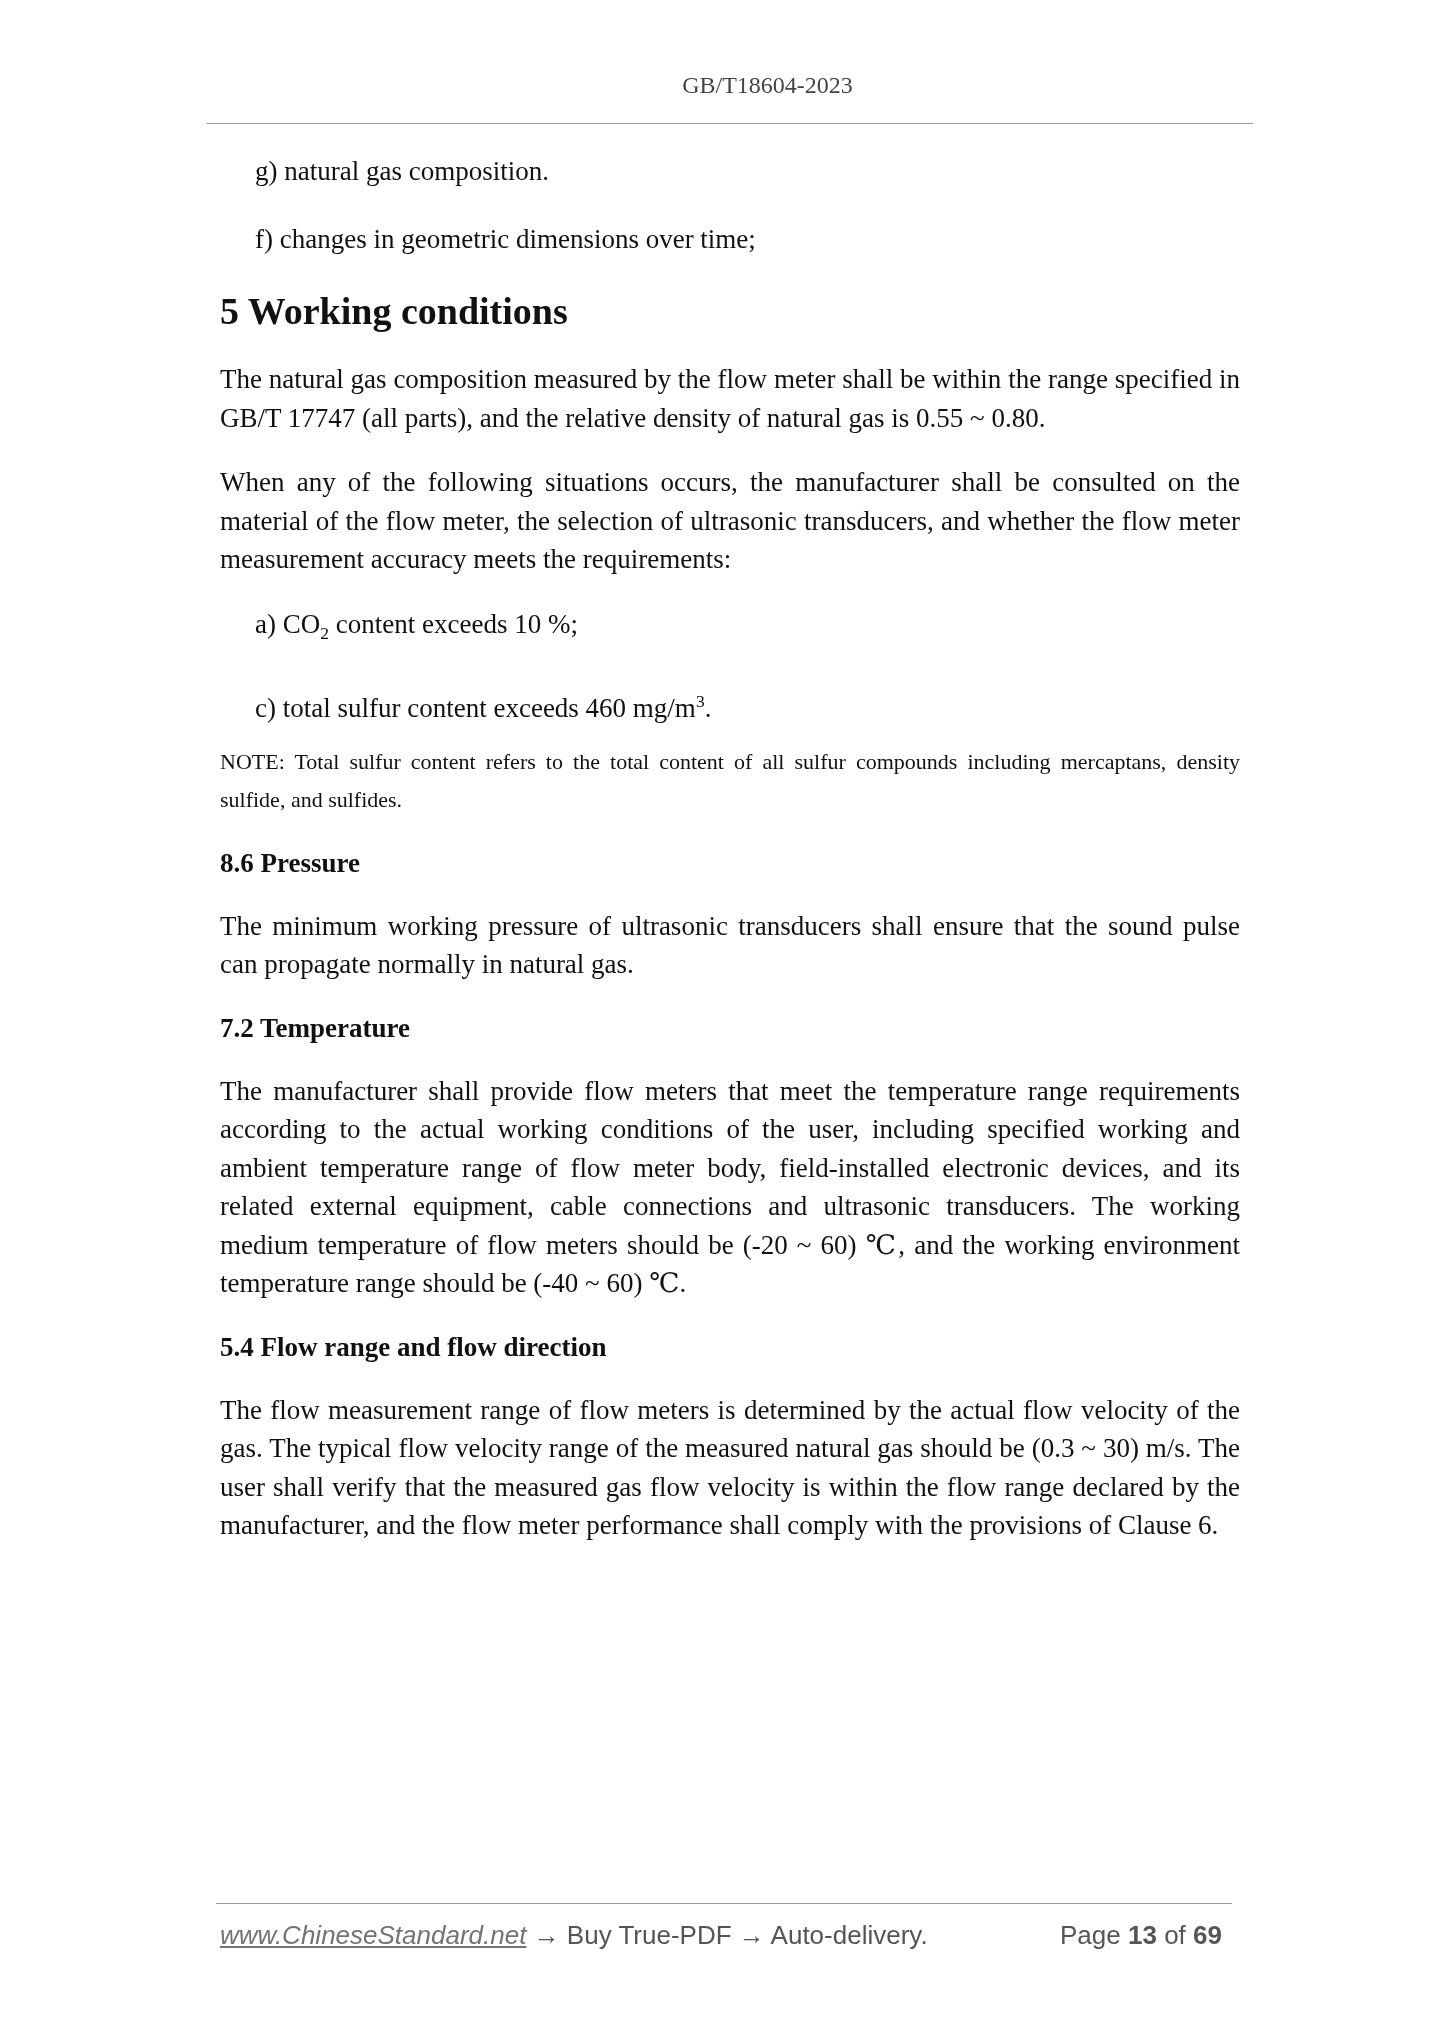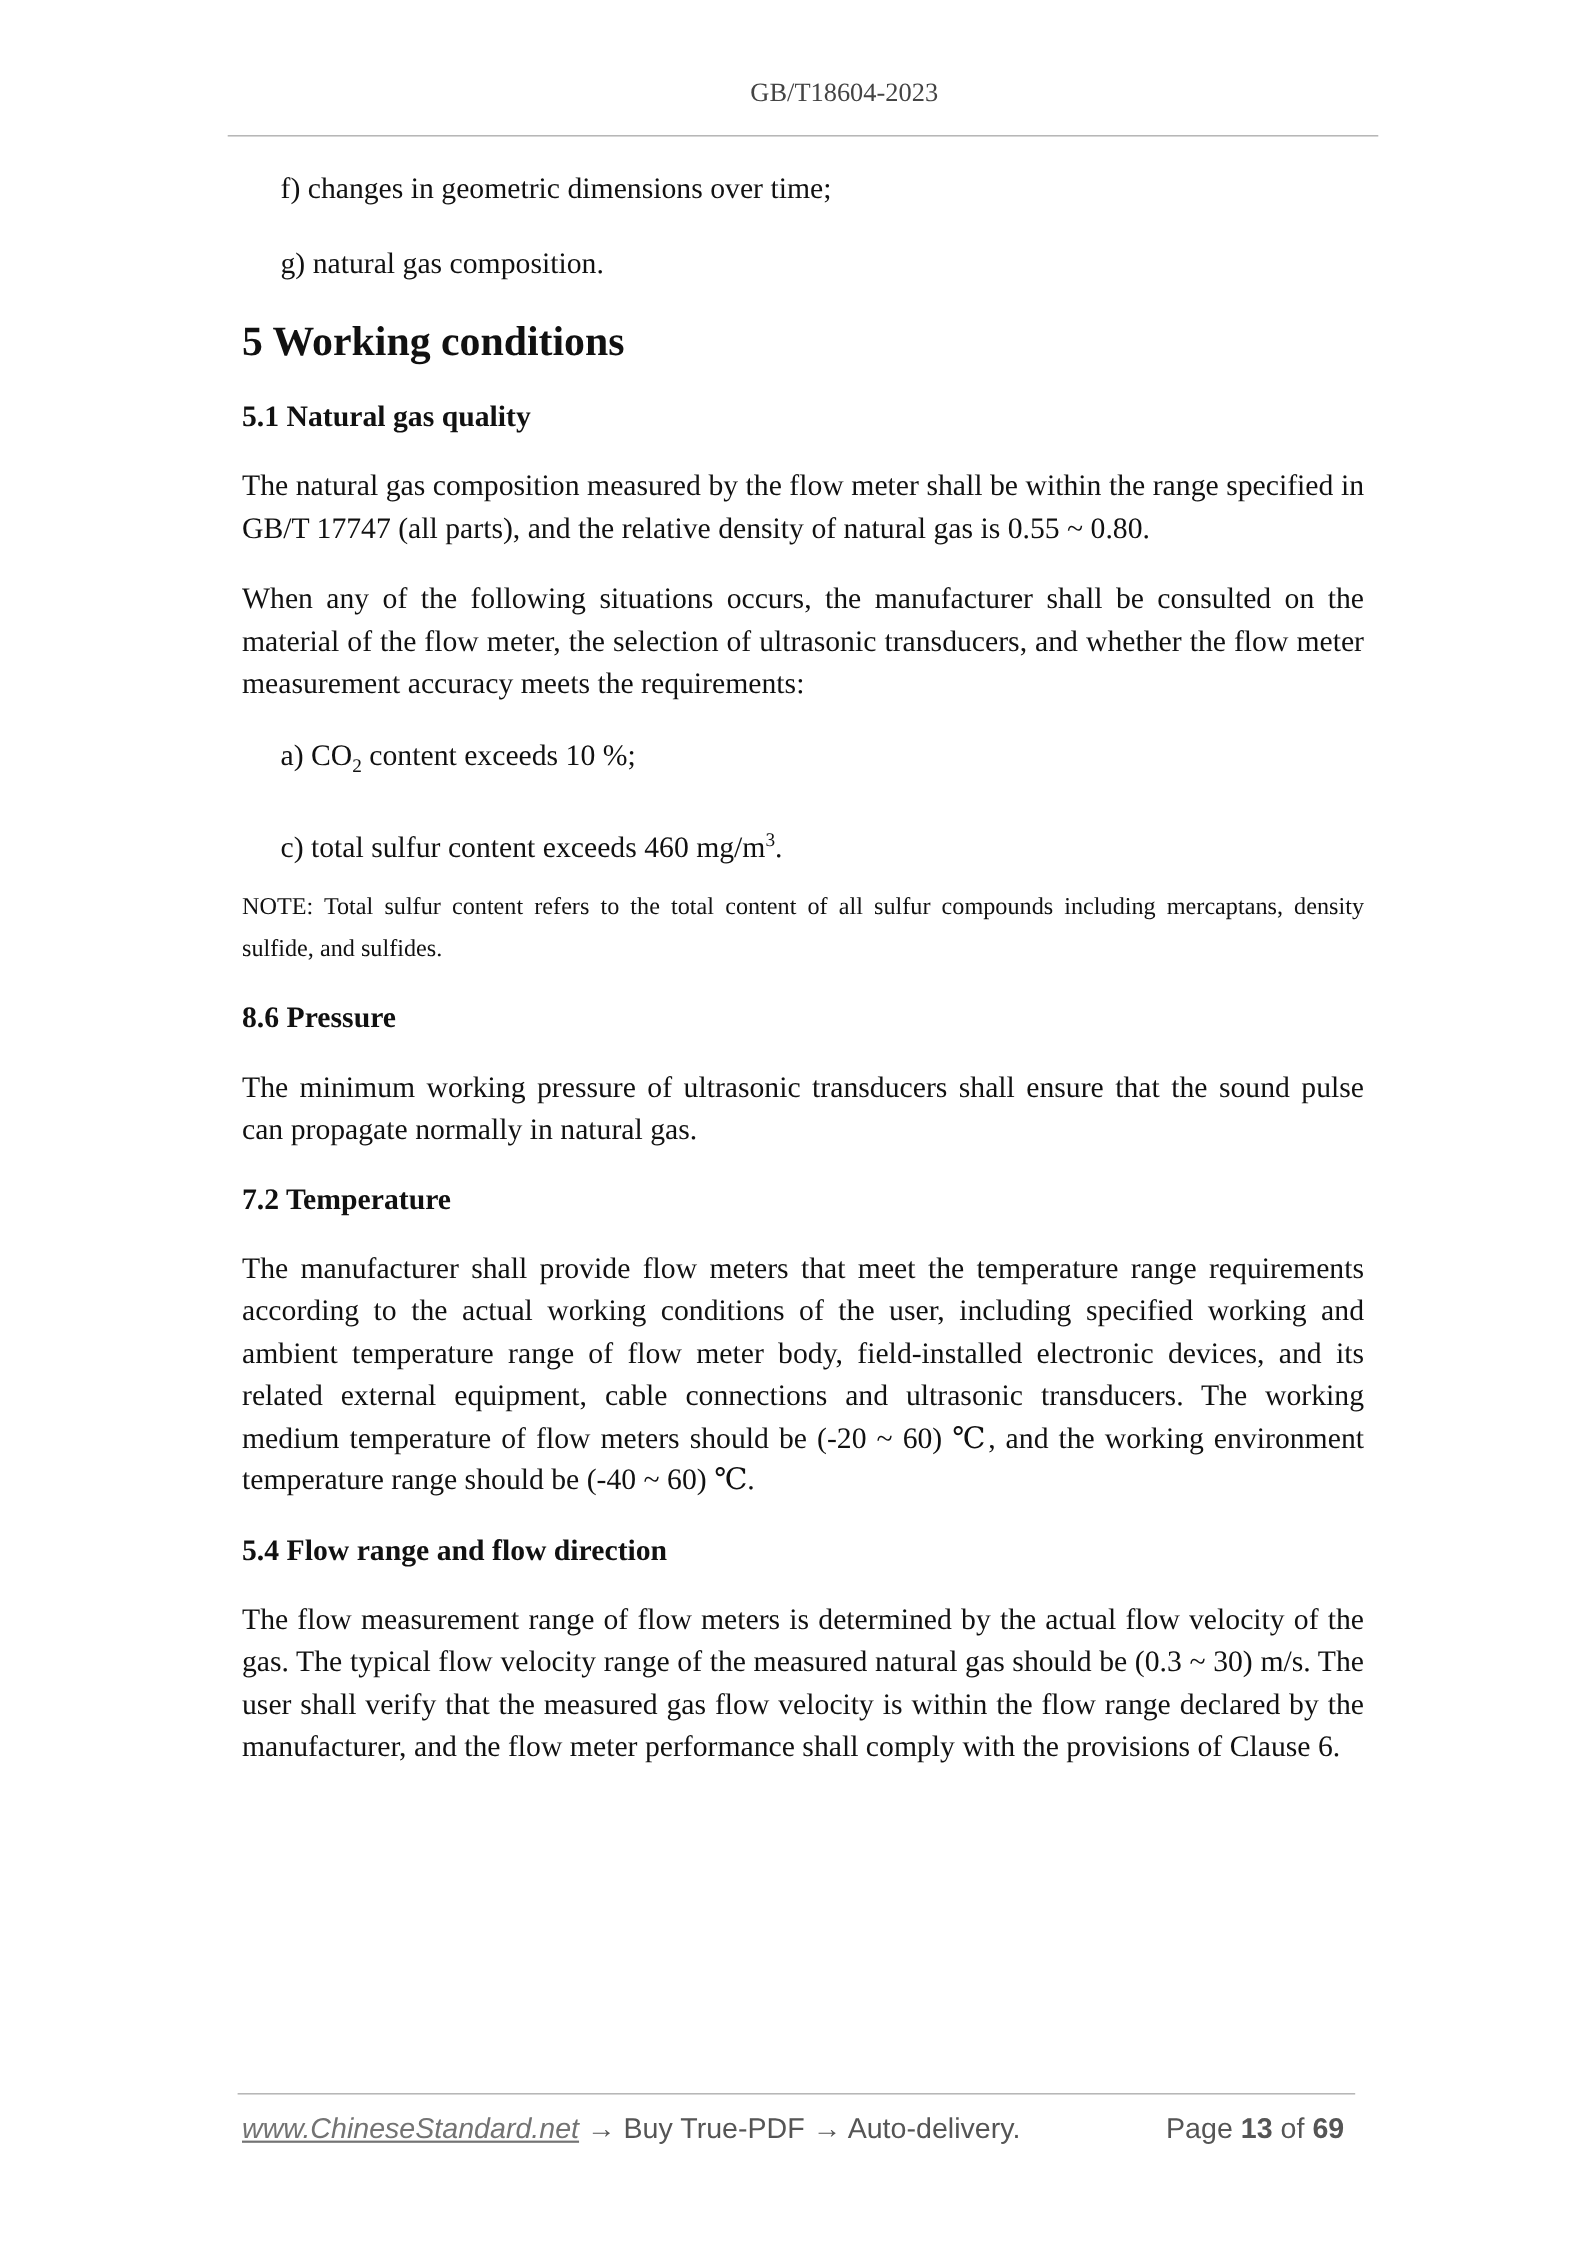--- a/index.html
+++ b/index.html
@@ -25,26 +25,25 @@
   .footer-right { position: absolute; right: 10px; top: 0; white-space: nowrap; }
   .footer-right b { font-weight: bold; }
 </style>
 </head>
 <body>
 
 <div class="header-title">GB/T18604-2023</div>
 <div class="header-rule"></div>
 
 <div class="content">
+  <div class="list-item">g) natural gas composition.</div>
   <div class="list-item">f) changes in geometric dimensions over time;</div>
-  <div class="list-item">g) natural gas composition.</div>
 
   <div class="h1">5 Working conditions</div>
 
-  <div class="h2">5.1 Natural gas quality</div>
   <div class="para">The natural gas composition measured by the flow meter shall be within the range specified in GB/T 17747 (all parts), and the relative density of natural gas is 0.55 ~ 0.80.</div>
   <div class="para">When any of the following situations occurs, the manufacturer shall be consulted on the material of the flow meter, the selection of ultrasonic transducers, and whether the flow meter measurement accuracy meets the requirements:</div>
 
   <div class="list-item"><span>a) CO</span><sub>2</sub><span> content exceeds 10 %;</span></div>
   <div class="list-item" style="margin-bottom:22px"><span>c) total sulfur content exceeds 460 mg/m</span><sup>3</sup><span>.</span></div>
 
   <div class="note">NOTE: Total sulfur content refers to the total content of all sulfur compounds including mercaptans, density sulfide, and sulfides.</div>
 
   <div class="h2">8.6 Pressure</div>
   <div class="para">The minimum working pressure of ultrasonic transducers shall ensure that the sound pulse can propagate normally in natural gas.</div>

